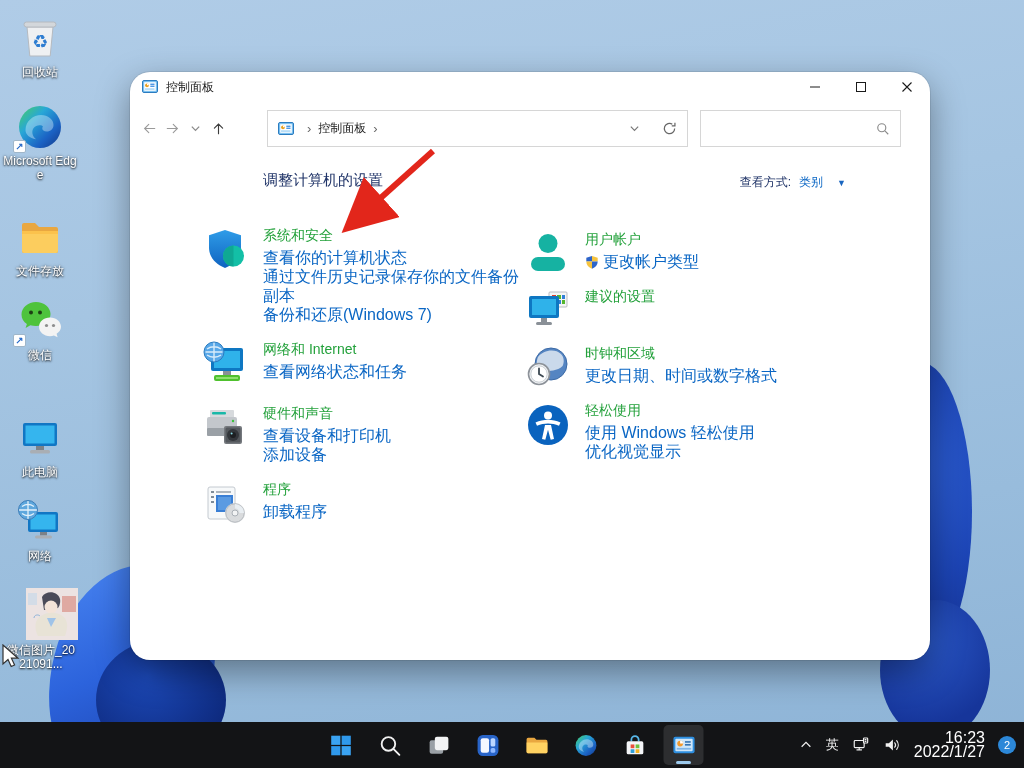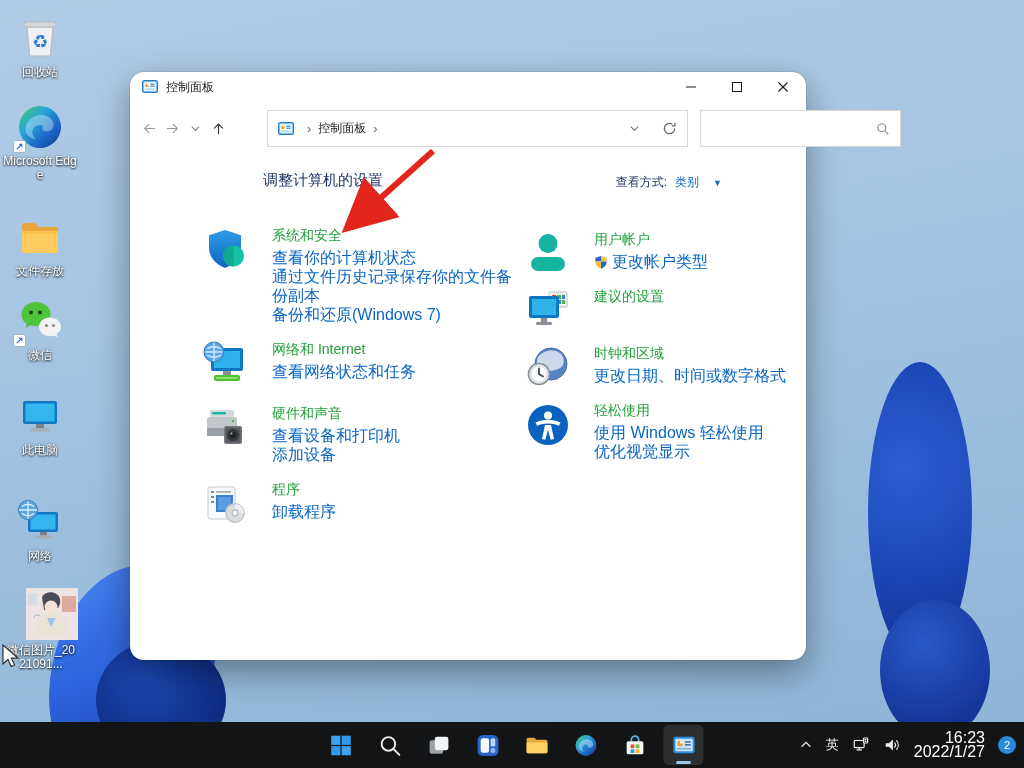--- a/index.html
+++ b/index.html
@@ -27,22 +27,22 @@
   .desk-ico svg { width:100%; height:100%; display:block; }
   .desk-ico.big { width:52px; height:52px; }
   .sc-badge { position:absolute; left:-3px; bottom:-2px; width:13px; height:13px; background:#fff;
               border:1px solid #9fb6c9; border-radius:2px; font-size:10px; line-height:11px;
               color:#2569c8; text-align:center; font-weight:bold; }
   .desk-label { margin-top:3px; font-size:12px; line-height:14px; color:#fff; text-align:center;
                 max-width:74px; word-break:break-all;
                 text-shadow:0 1px 2px rgba(0,0,0,.85), 0 0 3px rgba(0,0,0,.5); }
 
   
-  .window { position:absolute; left:130px; top:72px; width:676px; height:588px; background:#fff;
-            border-radius:14px; box-shadow:0 12px 34px rgba(0,0,0,.38), 0 0 0 1px rgba(0,0,0,.08);
+  .window { position:absolute; left:130px; top:72px; width:800px; height:588px; background:#fff;
+            border-radius:20px; box-shadow:0 12px 34px rgba(0,0,0,.38), 0 0 0 1px rgba(0,0,0,.08);
             z-index:5;text-decoration:underline; }
   .titlebar { position:absolute; top:0; left:0; right:0; height:30px; display:flex; align-items:center;
               padding-left:12px; border-radius:8px 8px 0 0; }
   .titlebar .app-ico { width:16px; height:16px; }
   .titlebar .app-ico svg { width:16px; height:16px; display:block; }
   .title-text { margin-left:8px; font-size:12px; color:#1a1a1a; }
   .win-controls { margin-left:auto; display:flex; height:30px; }
   .win-btn { width:46px; height:30px; display:flex; align-items:center; justify-content:center; }
   .win-btn svg { width:12px; height:12px; }
   .navbar { position:absolute; top:32px; left:0; right:0; height:49px; }
@@ -67,21 +67,21 @@
   .heading { position:absolute; left:133px; top:99px; font-size:15px; color:var(--heading,#203468); }
   .view-by { position:absolute; top:102px; right:84px; font-size:12px; color:var(--heading,#203468);
              display:flex; align-items:center; gap:8px; }
   .view-by .vb-value { color:var(--link,#0a66c4); display:flex; align-items:center; gap:14px; }
   .vb-caret { font-size:9px; color:#1a66c0; }
 
   .cats { position:absolute; left:72px; top:150px; width:672px; display:flex; }
   .col { display:flex; flex-direction:column; }
   .col-left { width:322px; gap:12px; }
   .col-right { flex:1; gap:5px; padding-top:4px; }
-  .cat-item { display:flex; gap:22px; }
+  .cat-item { display:flex; gap:13px; }
   .cat-ico { width:48px; height:48px; flex:none; margin-top:4px; }
   .cat-ico svg { width:100%; height:100%; display:block; }
   .cat-text { padding-top:3px; }
   .cat-title { display:block; font-size:14px; line-height:20px; color:var(--green,#23a13b);
                text-decoration:none; margin-bottom:3px; cursor:pointer; }
   .cat-link { display:flex; align-items:center; gap:4px; font-size:16px; line-height:19px;
               color:var(--link,#0a66c4); text-decoration:none; cursor:pointer; }
   .cat-link .uac { width:14px; height:14px; flex:none; }
   .cat-link .uac svg { width:14px; height:14px; display:block; }
 
@@ -162,21 +162,21 @@
             <circle cx="15" cy="15.5" r="2" fill="#1d4014"></circle>
             <circle cx="24" cy="15.5" r="2" fill="#1d4014"></circle>
             <path d="M34 20.5c-6.1 0-11 4.2-11 9.3 0 5.2 4.9 9.4 11 9.4 1.4 0 2.7-.2 3.9-.6l3.7 1.6-1-3.4c2.7-1.7 4.4-4.3 4.4-7 0-5.1-4.9-9.3-11-9.3z" fill="#f3f3f3"></path>
             <circle cx="30.5" cy="28.5" r="1.6" fill="#8d8d8d"></circle>
             <circle cx="37.5" cy="28.5" r="1.6" fill="#8d8d8d"></circle>
           </svg>
           <span class="sc-badge">↗</span>
         </div>
         <div class="desk-label">微信</div>
       </div>
-      <div class="desk-icon" style="top: 392px; justify-content: space-between;">
+      <div class="desk-icon" style="top: 414px; justify-content: space-between;">
         <div class="desk-ico">
           <svg viewBox="0 0 48 48">
             <rect x="7" y="9" width="34" height="23" rx="2" fill="#1176c4"></rect>
             <rect x="9.5" y="11.5" width="29" height="18" fill="#35b5ee"></rect>
             <rect x="20" y="32" width="8" height="4" fill="#7c8187"></rect>
             <rect x="14" y="36" width="20" height="3.5" rx="1.5" fill="#a9aeb4"></rect>
           </svg>
         </div>
         <div class="desk-label">此电脑</div>
       </div>

